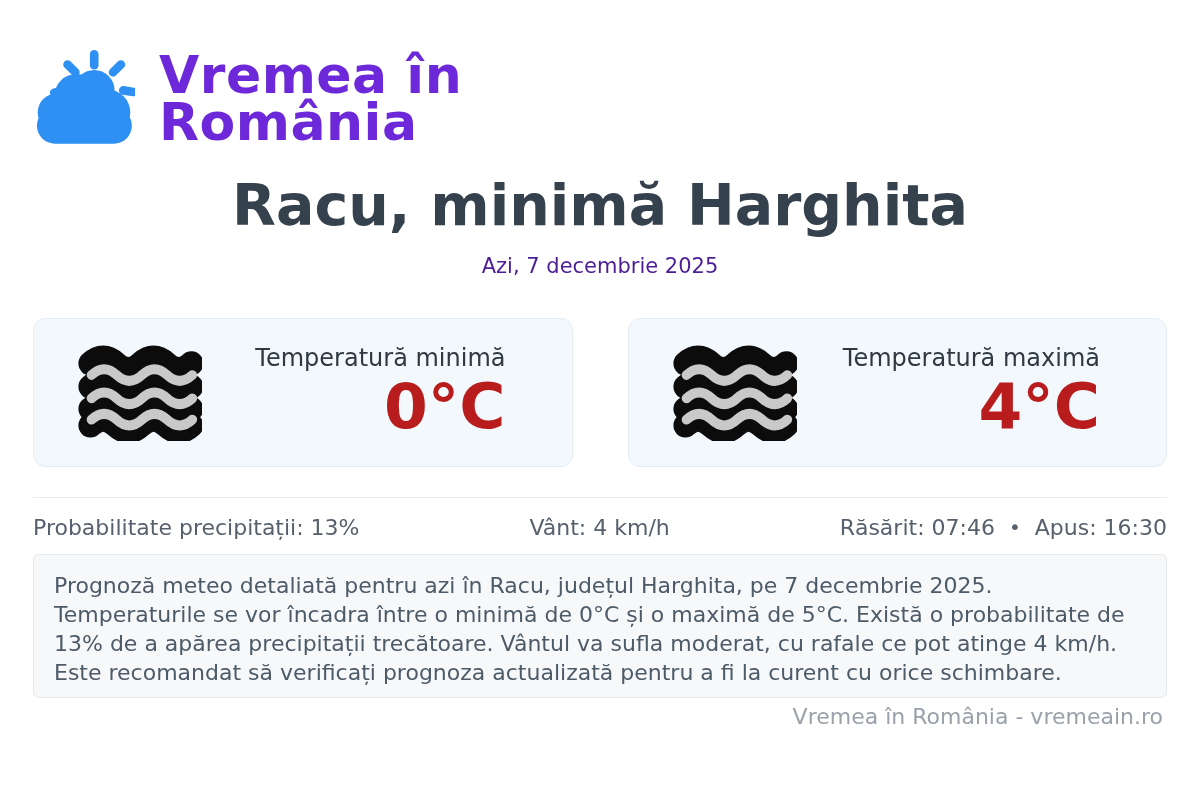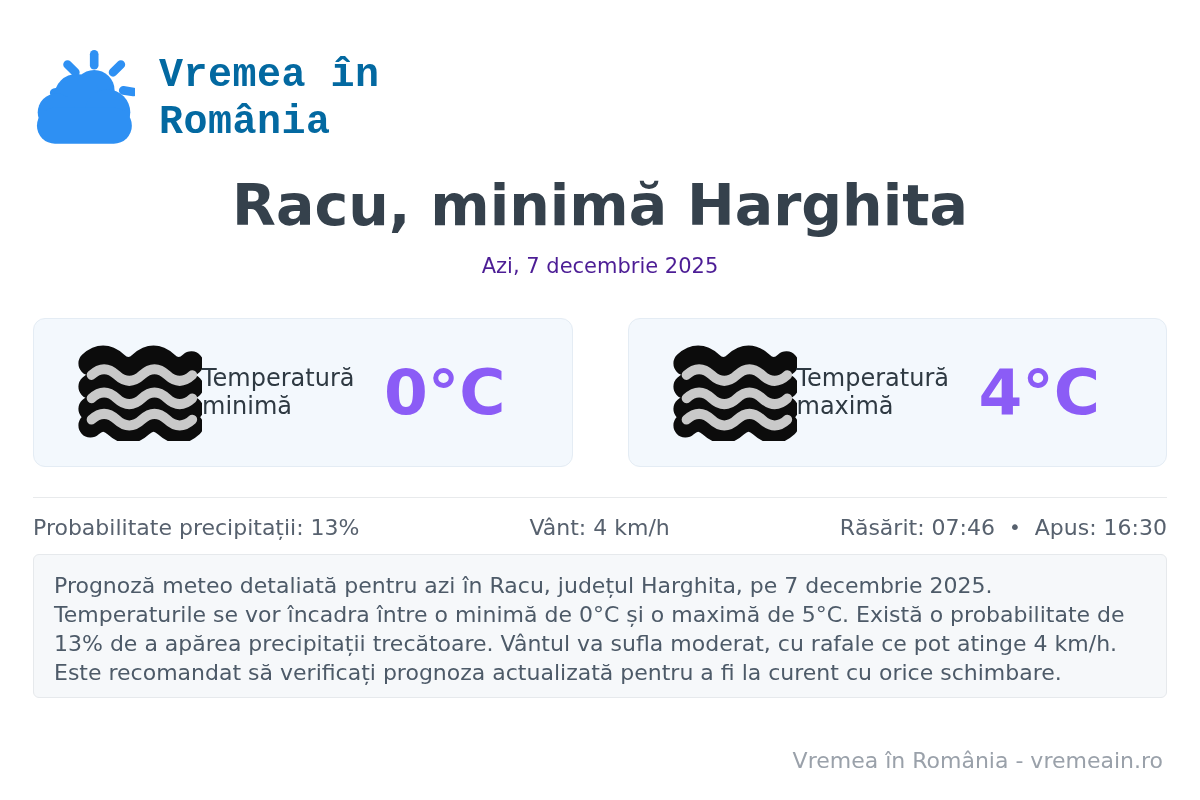--- a/index.html
+++ b/index.html
@@ -19,26 +19,25 @@
   }
 
   
   .brand {
     display: flex;
     align-items: center;
     gap: 24px;
   }
   .brand-icon { width: 102px; height: 102px; flex: 0 0 auto; }
   .brand-name {
-    font-size: 40px;
+    font-size: 52px;
     font-weight: bold;
     line-height: 47px;
-    color: #0369a1;
+    color: #6d28d9;
     letter-spacing: 0.5px;
-    font-family: Liberation Mono, monospace;
   }
 
   
   .page-title {
     margin-top: 26px;
     text-align: center;
     font-size: 57px;
     font-weight: bold;
     color: #35414c;
     line-height: 1.05;
@@ -65,32 +64,32 @@
     border-radius: 12px;
     box-sizing: border-box;
     display: flex;
     align-items: center;
     padding: 0 26px 0 42px;
   }
   .fog-icon { width: 126px; height: 97px; flex: 0 0 auto; }
   .temp-col {
     flex: 1 1 auto;
     display: flex;
-    flex-direction: row;
-    align-items: center;
+    flex-direction: column;
+    align-items: flex-end;
     margin-right: 40px;
   }
   .temp-label {
     font-size: 24px;
     color: #2e3942;
   }
   .temp-value {
     font-size: 63px;
     font-weight: bold;
-    color: #8b5cf6;
+    color: #b91c1c;
     line-height: 1.05;
     margin-top: 2px;
   }
 
   
   .divider {
     margin-top: 30px;
     border: none;
     border-top: 1px solid #e8eaec;
     height: 0;
@@ -121,21 +120,21 @@
     font-size: 22px;
     line-height: 29px;
     color: #4d5a68;
     margin: 0;
   }
 
   
   .footer {
     position: absolute;
     right: 37px;
-    top: 748px;
+    top: 704px;
     font-size: 22px;
     color: #9aa1aa;
   }
 </style>
 </head>
 <body>
 
 <div class="page">
 
   <div class="brand">

